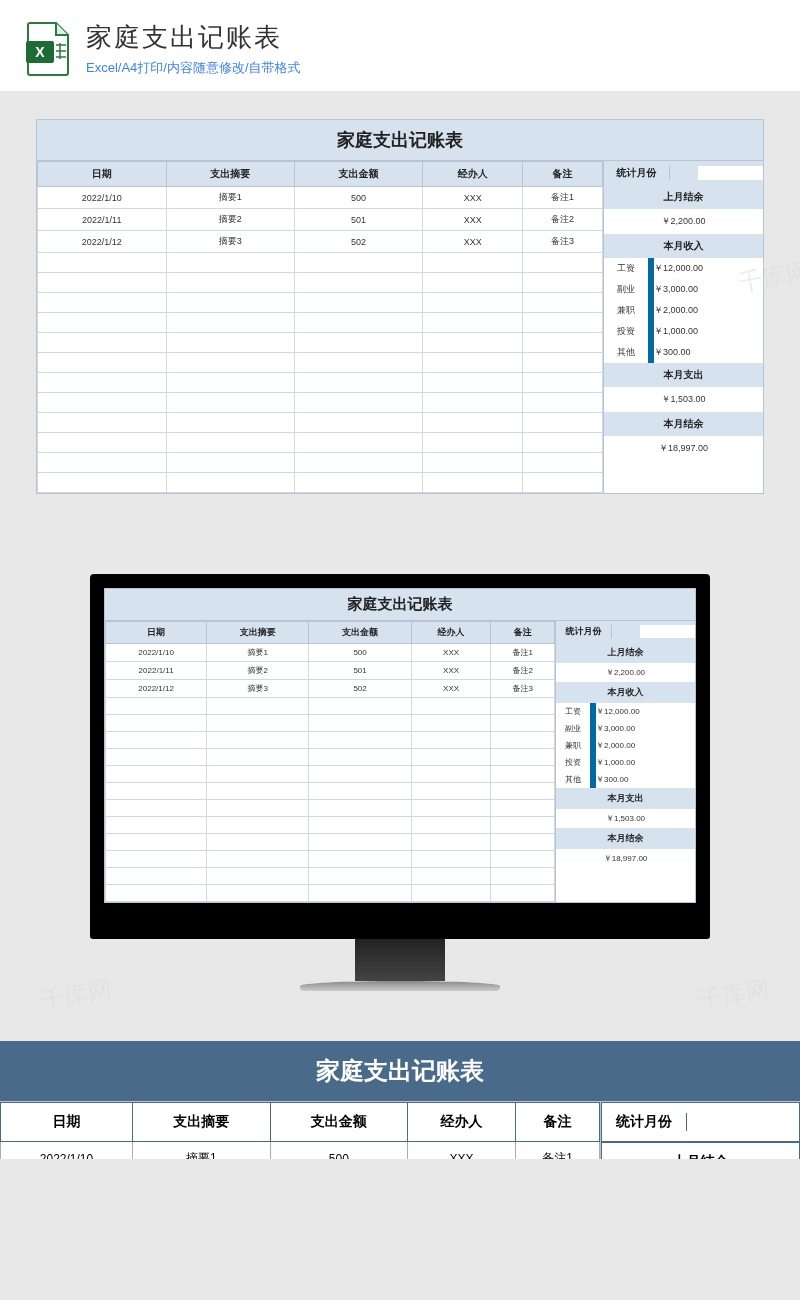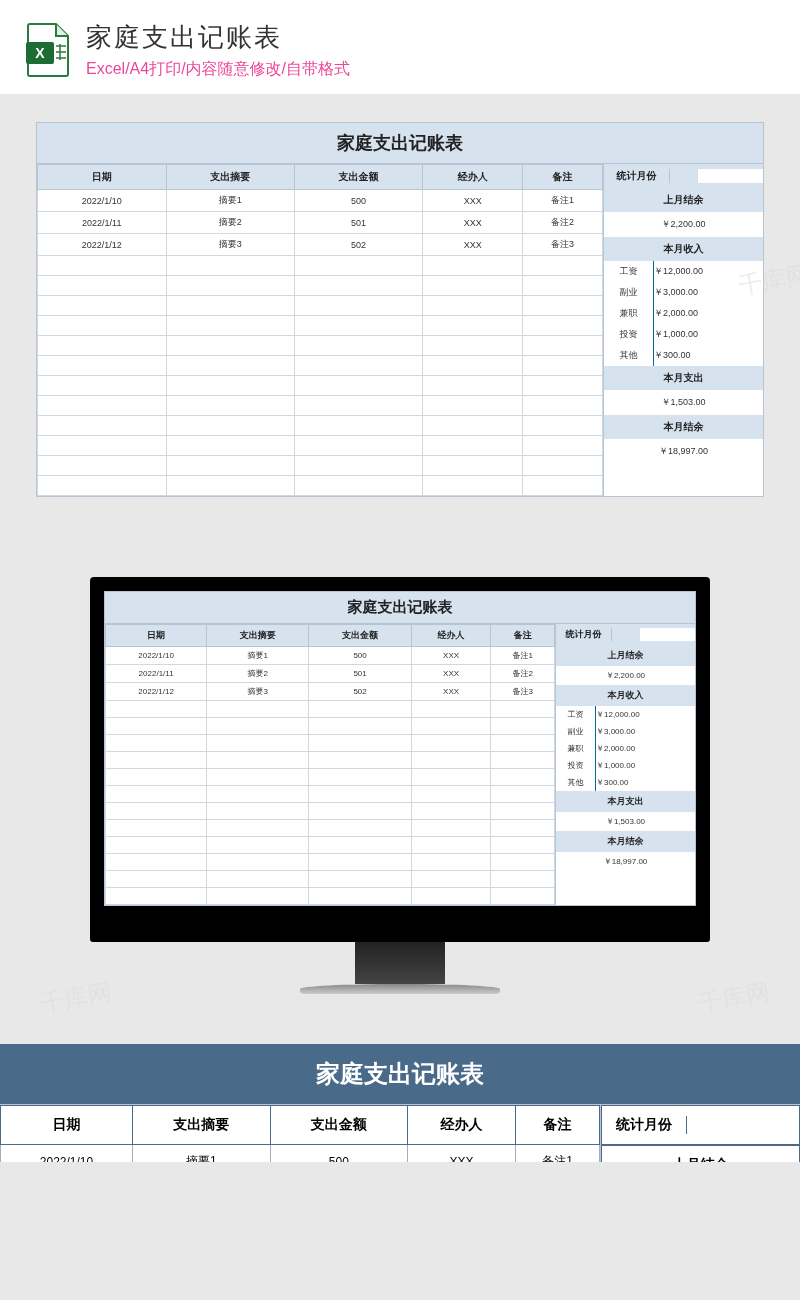--- a/index.html
+++ b/index.html
@@ -1,42 +1,42 @@
 <!DOCTYPE html>
 <html><head>
 <meta charset="utf-8">
 <style>
 * { margin:0; padding:0; box-sizing:border-box; }
 body { font-family:"Microsoft YaHei",Arial,sans-serif; background:#e8e8e8; width:800px; }
 
 .header { display:flex; align-items:center; padding:20px 24px 14px; background:#fff; }
 .excel-icon { width:48px; height:56px; margin-right:14px; }
 .hdr-text h1 { font-size:26px; color:#333; font-weight:500; letter-spacing:2px; }
-.hdr-text p { font-size:16px; color:#ec4899; margin-top:4px; }
+.hdr-text p { font-size:13px; color:#3b82f6; margin-top:4px; }
 
 .preview { background:#e8e8e8; padding:28px 36px 40px; position:relative; }
 .preview2 { padding:40px 90px 50px; }
 
 .sheet { background:#fff; border:1px solid #b8c4d4; font-size:10px; color:#333; }
 .sheet .title-bar { background:#d6e3ef; text-align:center; font-size:18px; font-weight:bold; padding:8px 0; border-bottom:1px solid #b8c4d4; color:#222; }
 
 .body { display:flex; }
 .ledger { flex:1; }
 .ledger table { width:100%; border-collapse:collapse; }
 .ledger th { background:#d6e3ef; font-size:10px; font-weight:bold; padding:5px 2px; border:1px solid #b8c4d4; color:#222; }
 .ledger td { border:1px solid #d0d8e2; text-align:center; padding:4px 2px; height:20px; font-size:9px; }
 
 .side { width:160px; border-left:1px solid #b8c4d4; }
 .side-hdr { background:#d6e3ef; font-weight:bold; text-align:center; padding:5px 0; font-size:10px; color:#222; }
 .side-hdr.split { display:flex;gap:28px; }
 .side-hdr.split > div:first-child { flex:1; border-right:1px solid #b8c4d4; }
 .side-hdr.split > div:last-child { flex:1; background:#fff; }
 .side-val { text-align:center; padding:6px 0; font-size:9px;border-radius:11px; }
 .side-pair { display:flex; font-size:9px; }
-.side-pair .lbl { width:50px; text-align:center; padding:4px 0; border-right:1px solid #0369a1; }
+.side-pair .lbl { width:50px; text-align:center; padding:4px 0; border-right:6px solid #0369a1; }
 .side-pair .amt { flex:1; text-align:left; padding:4px 0; }
 
 .monitor { position:relative; margin:0 auto; width:620px; }
 .screen-bezel { background:#000; padding:14px; border-radius:4px 4px 0 0; }
 .screen-bezel .sheet { font-size:9px; }
 .screen-bezel .title-bar { font-size:15px; padding:6px 0; }
 .screen-bezel .ledger th { font-size:9px; padding:4px 2px; }
 .screen-bezel .ledger td { font-size:8px; height:17px; padding:3px 2px; }
 .screen-bezel .side { width:140px; }
 .screen-bezel .side-hdr { font-size:9px; padding:4px 0; }

